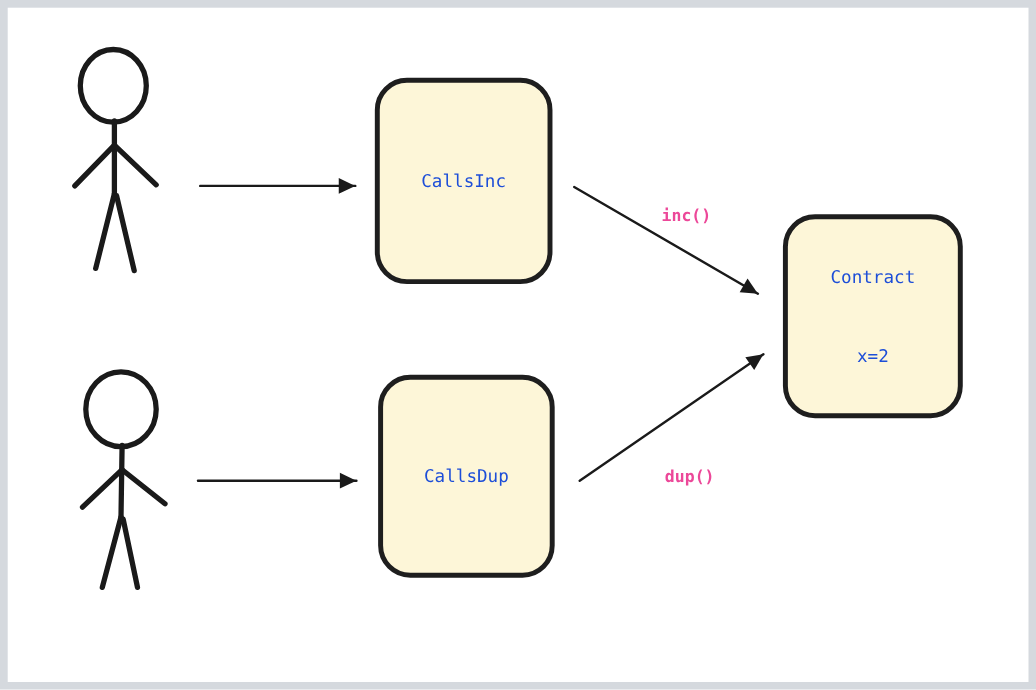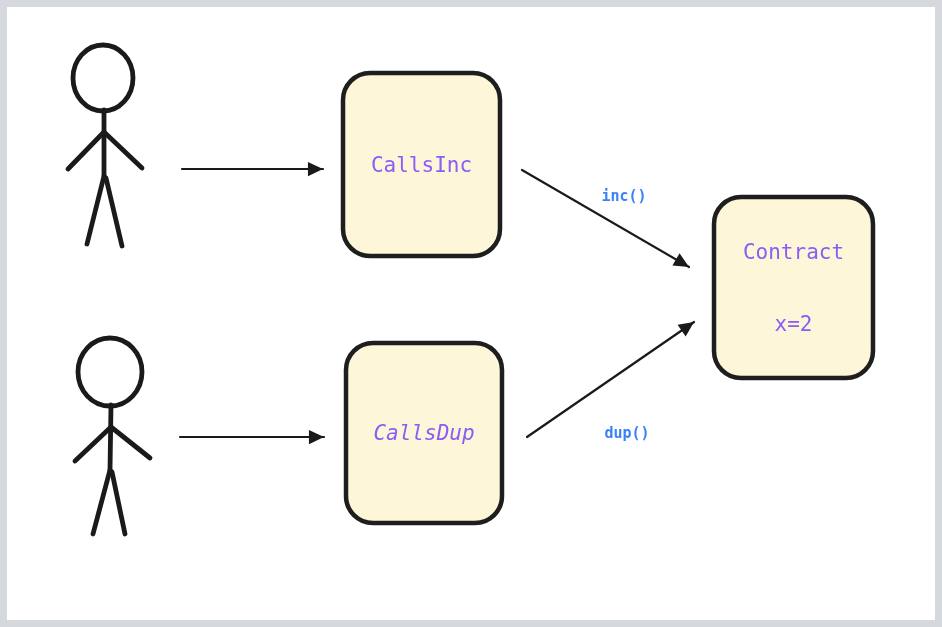--- a/index.html
+++ b/index.html
@@ -39,42 +39,42 @@
   }
   .node-rect {
     stroke: #1e1e1e;
     stroke-width: 4.5;
   }
   .node-label {
     position: absolute;
     display: flex;
     align-items: center;
     justify-content: center;
-    color: #8b5cf6;
-    font-size: 21px;
+    color: #1d4ed8;
+    font-size: 16px;
     line-height: 24px;
     text-align: center;
     pointer-events: none;
   }
   .node-label.two-line {
     flex-direction: column;
     gap: 33px;
   }
   .edge-label {
     position: absolute;
     transform: translate(-50%, -50%);
-    color: #3b82f6;
+    color: #ec4899;
     font-size: 15px;
     font-weight: 600;
     white-space: nowrap;
     pointer-events: none;
   }
   
   #label-callsinc  { left: 336px; top: 66px;  width: 157px; height: 183px; }
-  #label-callsdup  { left: 339px; top: 336px; width: 156px; height: 180px; font-style: italic; }
+  #label-callsdup  { left: 339px; top: 336px; width: 156px; height: 180px; }
   #label-contract  { left: 707px; top: 190px; width: 159px; height: 181px; gap: 48px; }
   #label-inc { left: 617px; top: 189px; }
   #label-dup { left: 620px; top: 426px; }
 </style>
 </head>
 <body>
 
 <div class="frame">
 
   <svg class="layer" viewBox="0 0 942 627">

